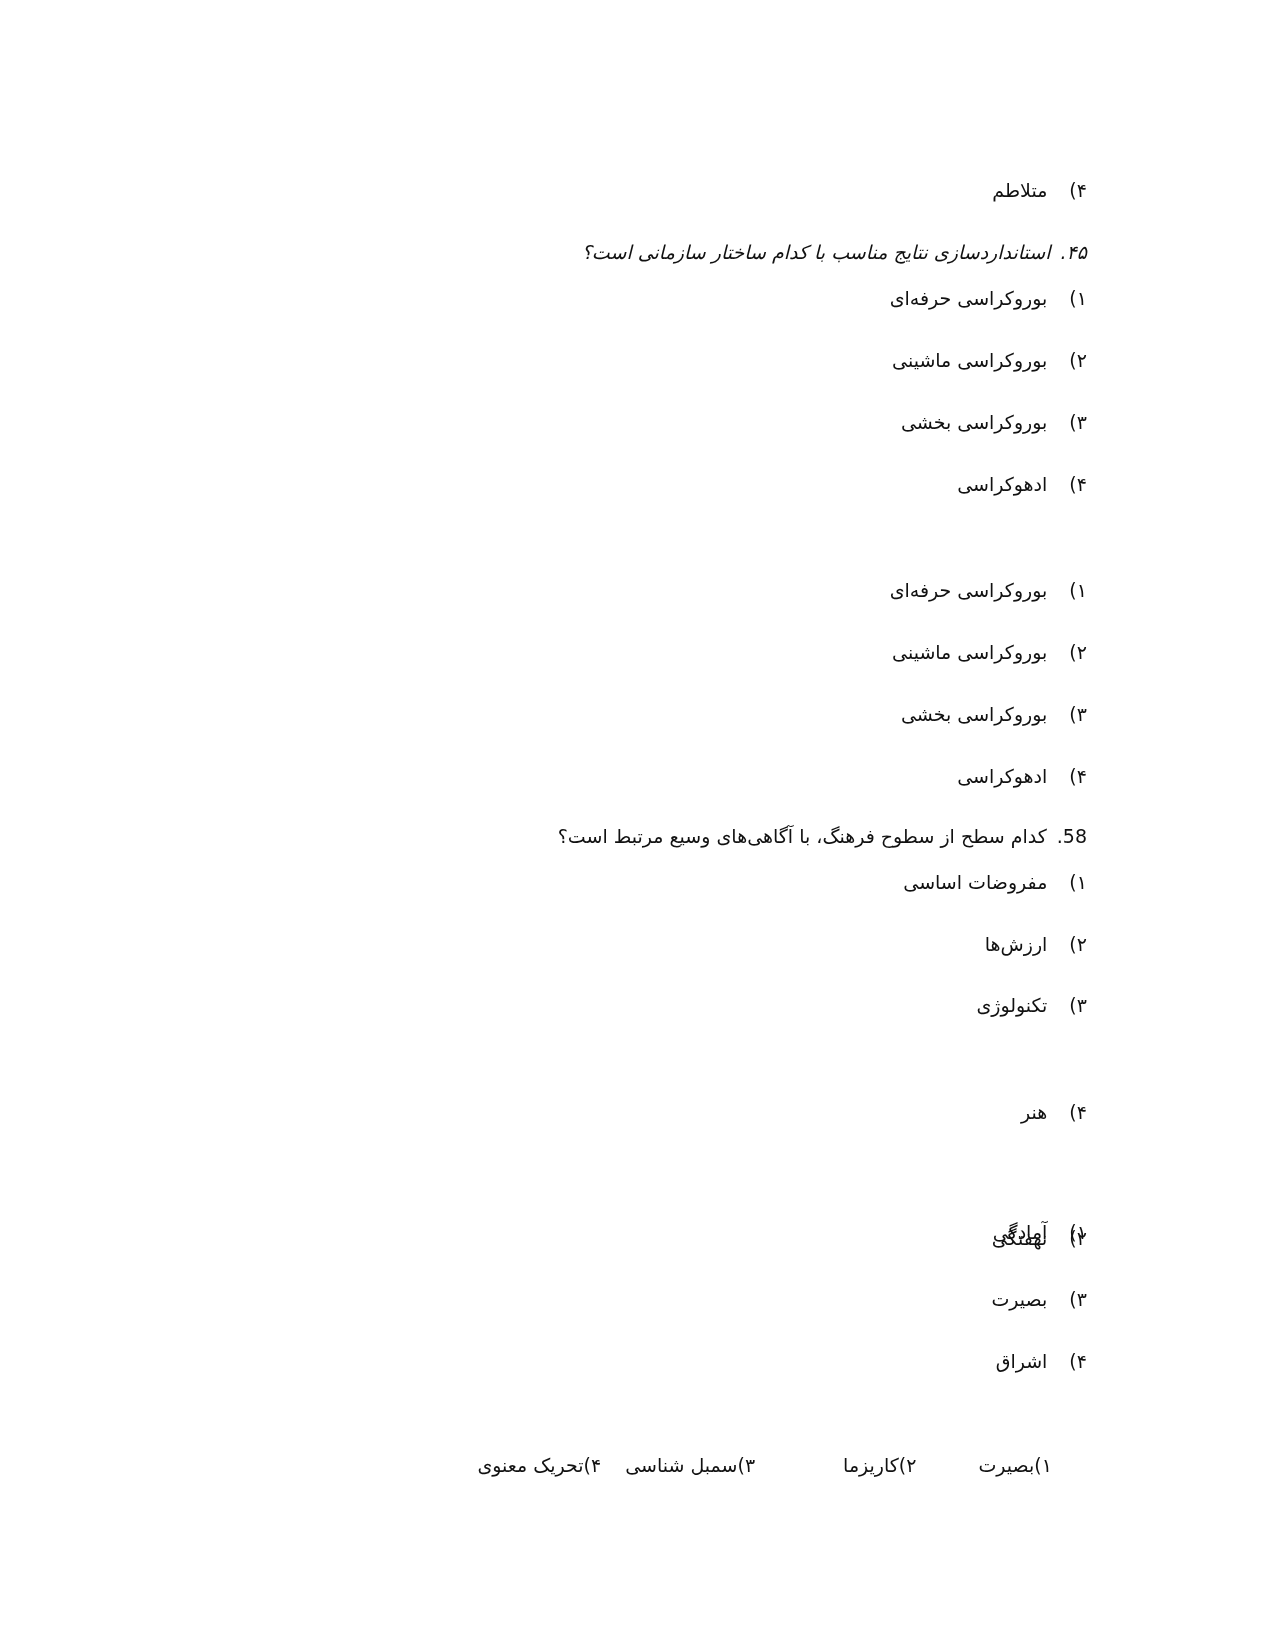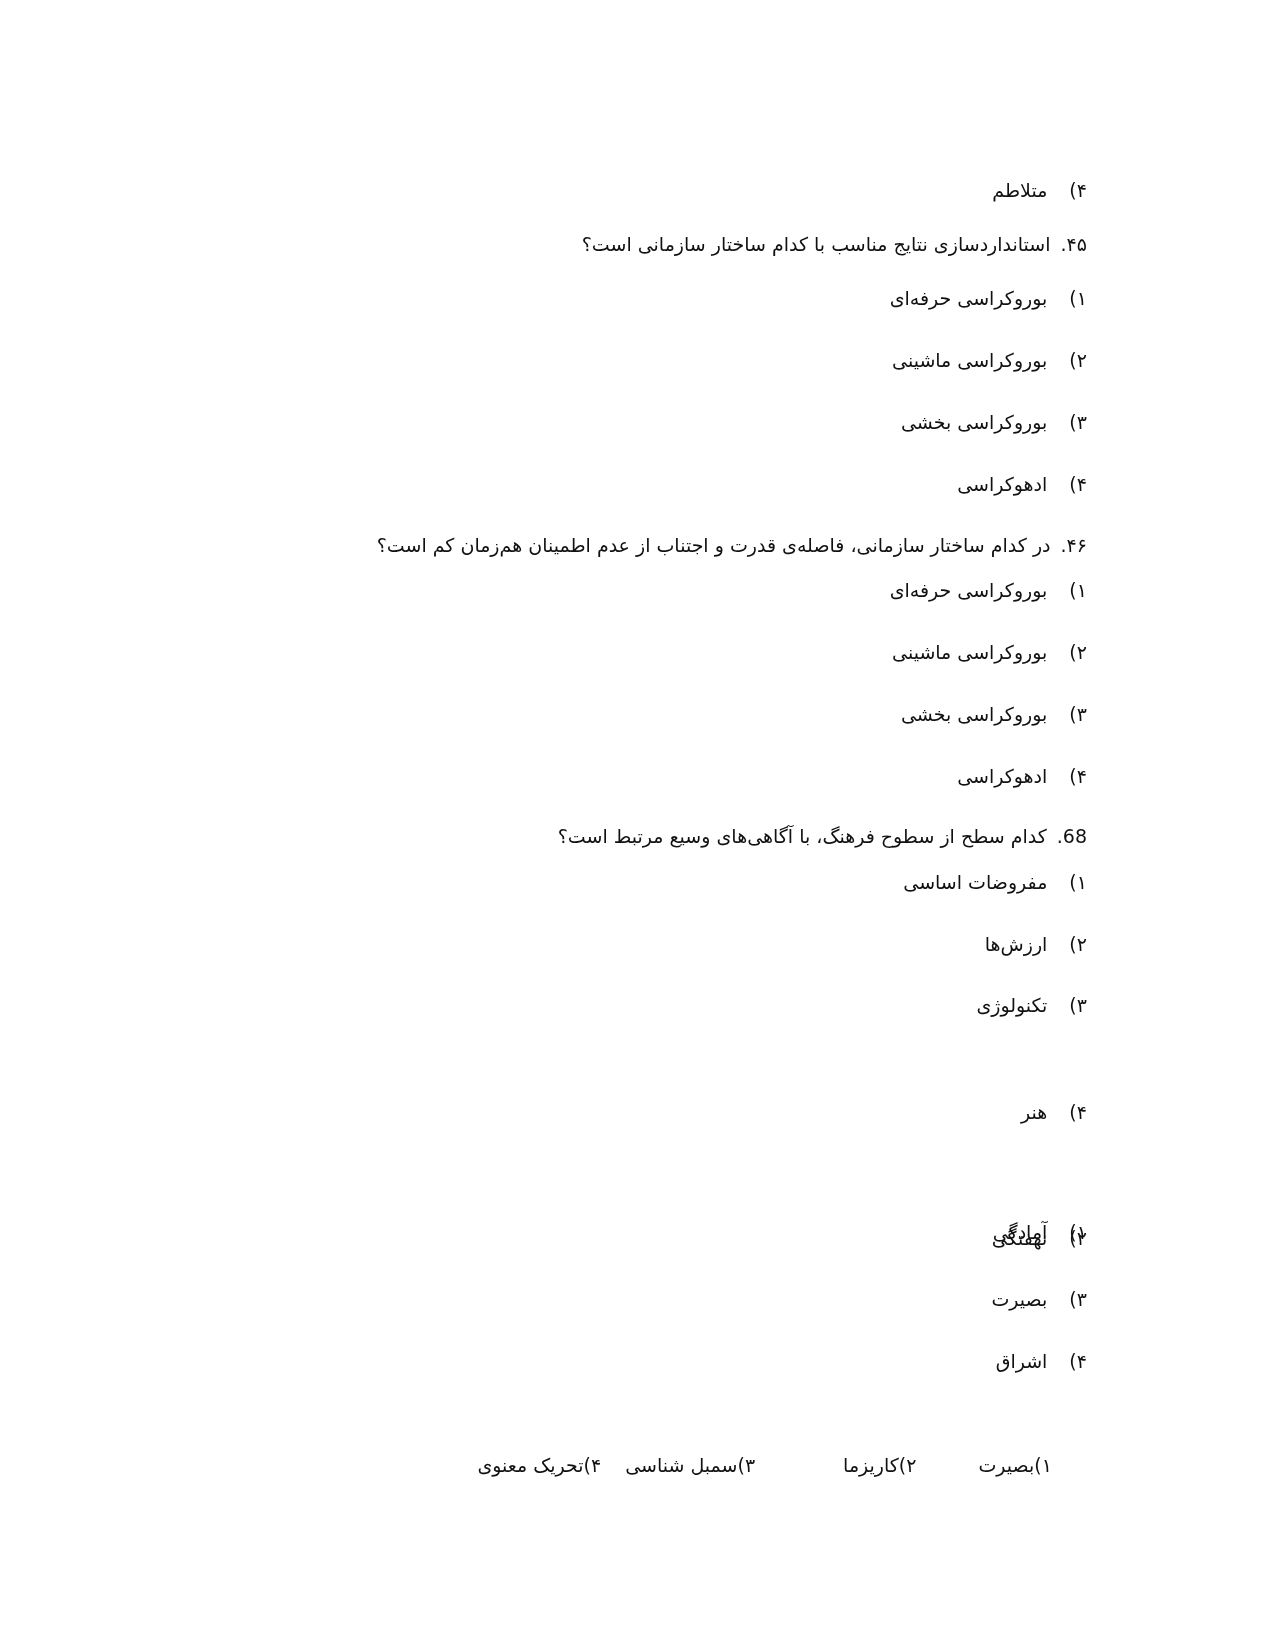--- a/index.html
+++ b/index.html
@@ -21,54 +21,51 @@
   </style>
 </head>
 <body>
 
 <div class="page">
 
   <div class="line" style="top:176px;">
     <span class="num">۴)</span><span class="gap-o"></span><span>متلاطم</span>
   </div>
 
-  <div class="line" style="top:230px;">
+  <div class="line" style="top:238px;font-style:italic;">
     <span class="num">۴۵.</span><span class="gap-q"></span><span>استانداردسازی نتایج مناسب با کدام ساختار سازمانی است؟</span>
   </div>
   <div class="line" style="top:284px;">
     <span class="num">۱)</span><span class="gap-o"></span><span>بوروکراسی حرفه‌ای</span>
   </div>
   <div class="line" style="top:346px;">
     <span class="num">۲)</span><span class="gap-o"></span><span>بوروکراسی ماشینی</span>
   </div>
   <div class="line" style="top:408px;">
     <span class="num">۳)</span><span class="gap-o"></span><span>بوروکراسی بخشی</span>
   </div>
   <div class="line" style="top:470px;">
     <span class="num">۴)</span><span class="gap-o"></span><span>ادهوکراسی</span>
   </div>
 
-  <div class="line" style="top:531px;">
-    <span class="num">۴۶.</span><span class="gap-q"></span><span>در کدام ساختار سازمانی، فاصله‌ی قدرت و اجتناب از عدم اطمینان هم‌زمان کم است؟</span>
-  </div>
   <div class="line" style="top:576px;">
     <span class="num">۱)</span><span class="gap-o"></span><span>بوروکراسی حرفه‌ای</span>
   </div>
   <div class="line" style="top:638px;">
     <span class="num">۲)</span><span class="gap-o"></span><span>بوروکراسی ماشینی</span>
   </div>
   <div class="line" style="top:700px;">
     <span class="num">۳)</span><span class="gap-o"></span><span>بوروکراسی بخشی</span>
   </div>
   <div class="line" style="top:762px;">
     <span class="num">۴)</span><span class="gap-o"></span><span>ادهوکراسی</span>
   </div>
 
   <div class="line" style="top:822px;">
-    <span class="num">68.</span><span class="gap-q"></span><span>کدام سطح از سطوح فرهنگ، با آگاهی‌های وسیع مرتبط است؟</span>
+    <span class="num">58.</span><span class="gap-q"></span><span>کدام سطح از سطوح فرهنگ، با آگاهی‌های وسیع مرتبط است؟</span>
   </div>
   <div class="line" style="top:868px;">
     <span class="num">۱)</span><span class="gap-o"></span><span>مفروضات اساسی</span>
   </div>
   <div class="line" style="top:930px;">
     <span class="num">۲)</span><span class="gap-o"></span><span>ارزش‌ها</span>
   </div>
   <div class="line" style="top:991px;">
     <span class="num">۳)</span><span class="gap-o"></span><span>تکنولوژی</span>
   </div>

